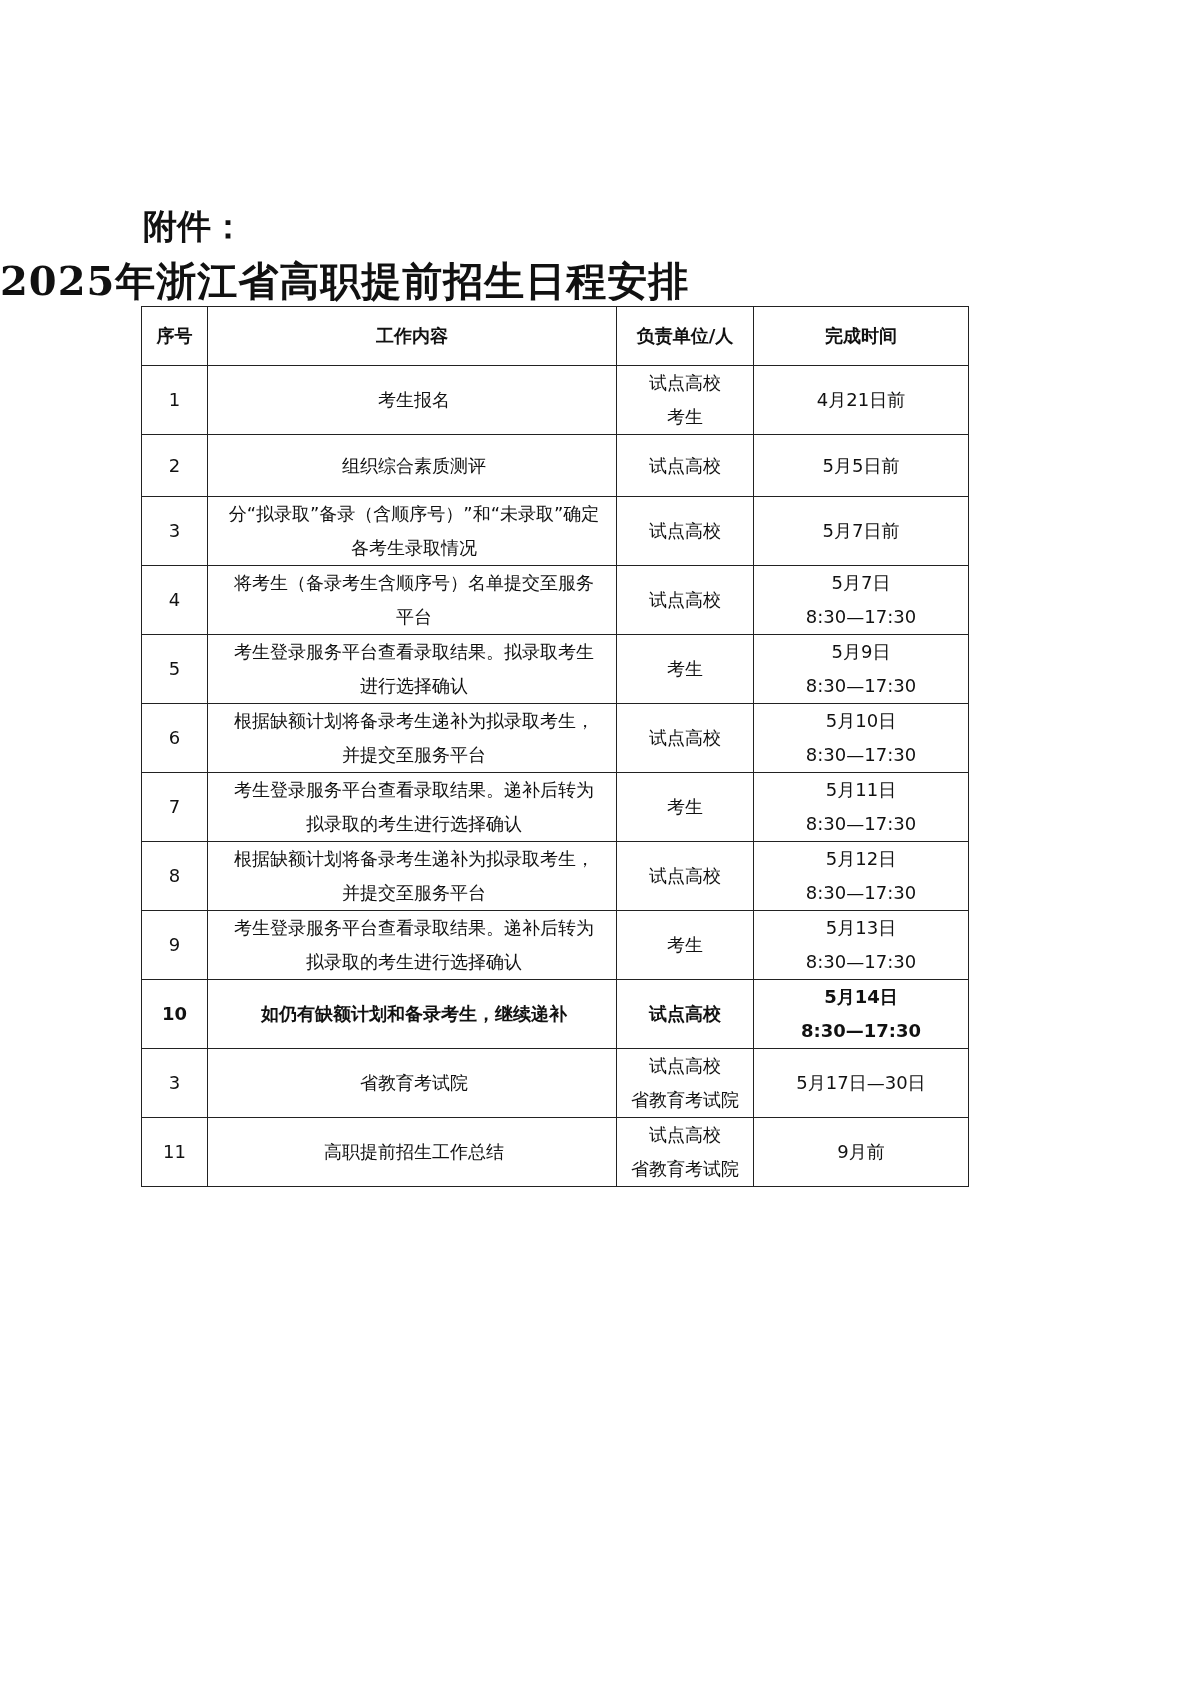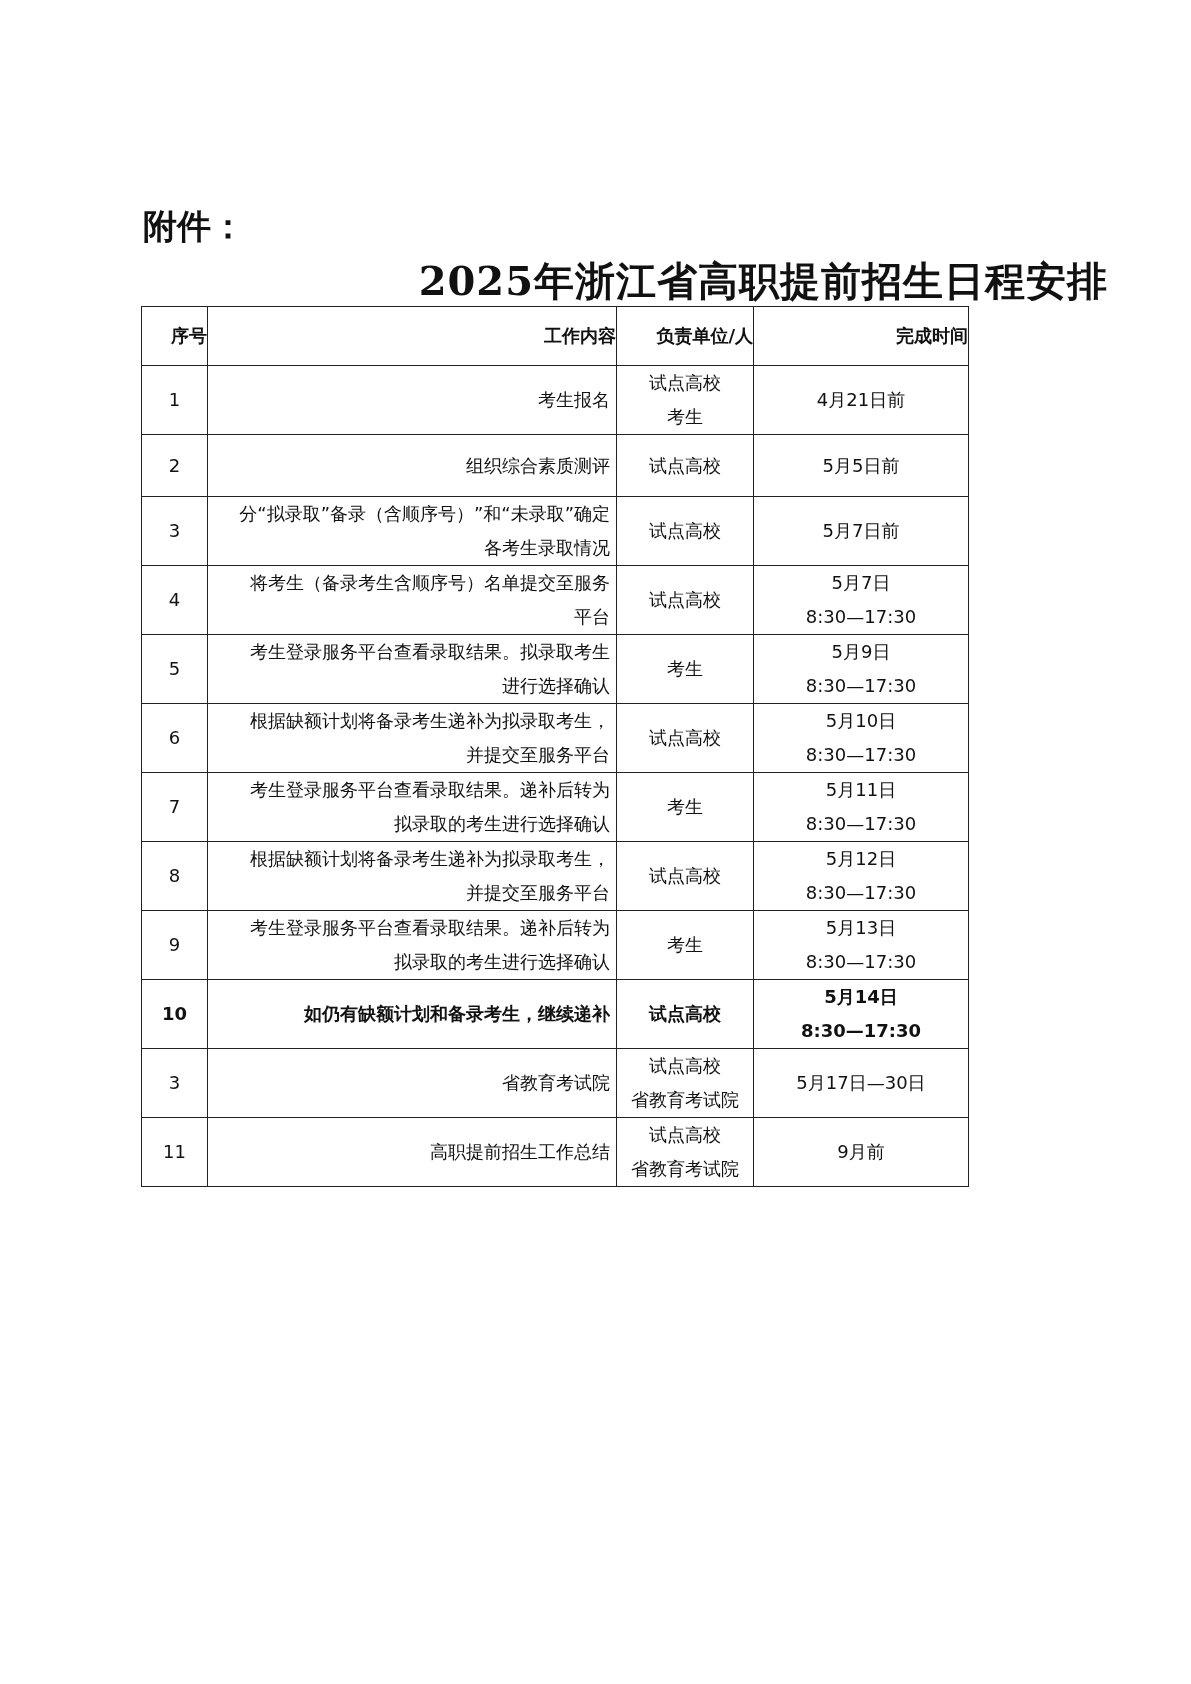--- a/index.html
+++ b/index.html
@@ -1,23 +1,23 @@
 <!DOCTYPE html>
 <html><head>
 <meta charset="utf-8">
 <style>
   html, body { margin:0; padding:0; background:#ffffff; }
   body { width:1191px; height:1684px; position:relative; font-family:"DejaVu Sans", sans-serif; color:#111; }
   .attach { position:absolute; left:143px; top:208px; font-size:34px; line-height:36px;font-weight:bold; }
-  .title { position:absolute; left:0; width:1108px; top:256px; text-align:right; font-family:"DejaVu Serif", serif; font-weight:bold; font-size:40px; line-height:50px; letter-spacing:1px; }
+  .title { position:absolute; left:0; width:1108px; top:256px; text-align:left; font-family:"DejaVu Serif", serif; font-weight:bold; font-size:40px; line-height:50px; letter-spacing:1px; }
   table.sched { position:absolute; left:141px; top:306px; border-collapse:collapse; table-layout:fixed; width:827px; }
   table.sched td, table.sched th { border:1.5px solid #222; padding:0; font-size:18px; line-height:34px; vertical-align:middle; }
-  table.sched th { font-weight:bold; font-size:18px; height:58px; text-align:right; }
+  table.sched th { font-weight:bold; font-size:18px; height:58px; text-align:center; }
   td.num { text-align:center; }
-  td.task { text-align:right; padding-left:10px !important; padding-right:6px !important; }
+  td.task { text-align:center; padding-left:10px !important; padding-right:6px !important; }
   td.unit, td.time { text-align:center; }
   .line { display:block; }
 </style>
 </head>
 <body>
 
 <div class="attach">附件：</div>
 <div class="title">2025年浙江省高职提前招生日程安排</div>
 
 <table class="sched">

